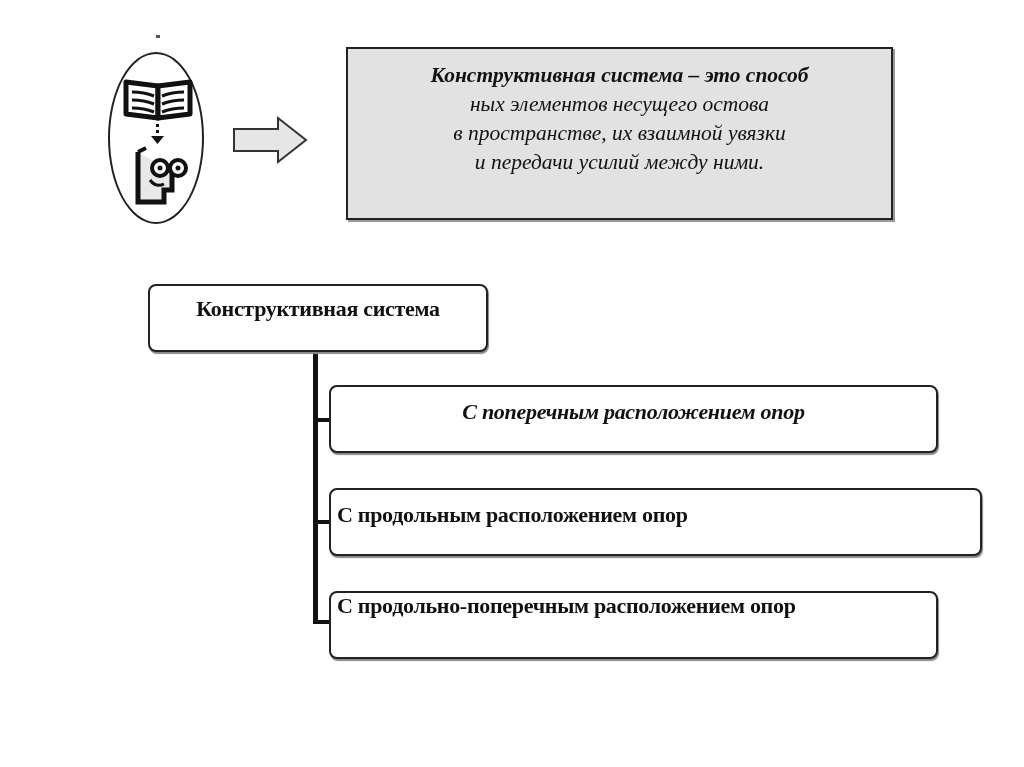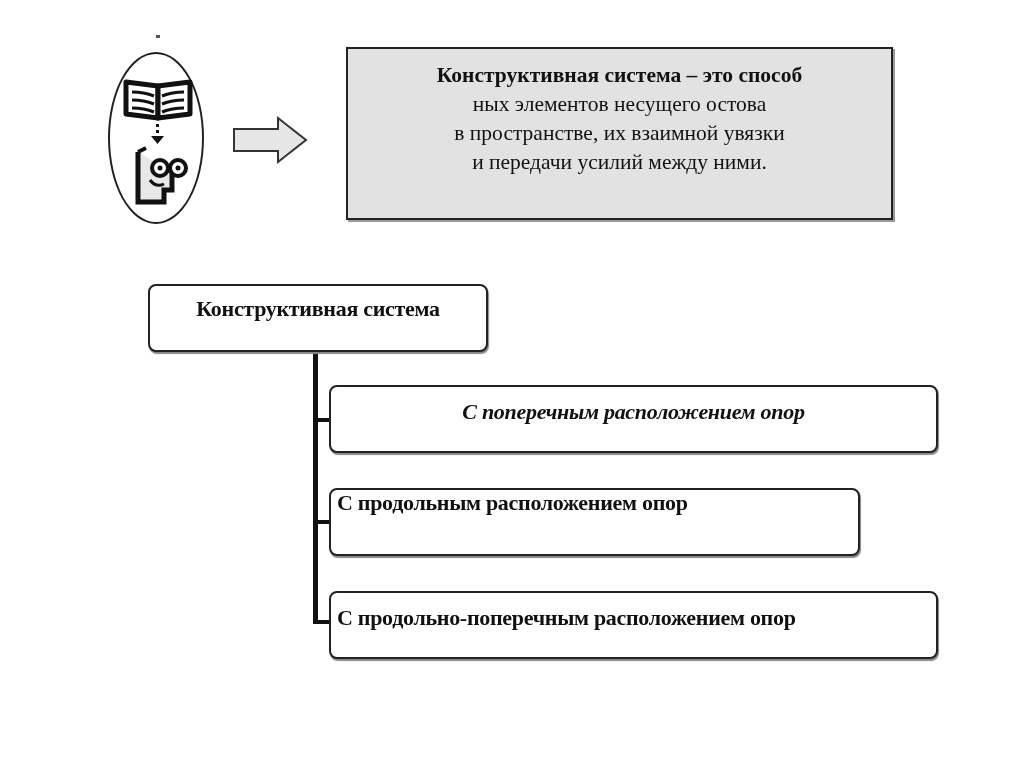--- a/index.html
+++ b/index.html
@@ -6,29 +6,29 @@
   body { width: 1024px; height: 767px; position: relative; overflow: hidden;
          font-family: "Liberation Serif", "DejaVu Serif", serif; color: #111; }
   .abs { position: absolute; }
   #oval { left: 108px; top: 52px; width: 96px; height: 172px; border: 2px solid #222;
           border-radius: 50%; box-sizing: border-box; }
   #dot { left: 156px; top: 35px; width: 4px; height: 3px; background: #555; }
   #icons { left: 120px; top: 72px; width: 80px; height: 140px; }
   #arrow { left: 230px; top: 115px; width: 80px; height: 50px; }
   #def-box { left: 346px; top: 47px; width: 547px; height: 173px; background: #e2e2e2;
              border: 2px solid #222; box-sizing: border-box; box-shadow: 2px 2px 0 #999;
-             text-align: center; font-size: 21.5px; line-height: 29px; padding-top: 12px; }
+             text-align: center; font-size: 21.5px; line-height: 29px; padding-top: 12px; font-style: italic; }
   #def-box .b { font-weight: bold; }
   .node { background: #fff; border: 2px solid #222; border-radius: 8px; box-sizing: border-box;
           box-shadow: 1px 2px 1px #888; font-weight: bold; font-size: 22px;
           font-family: "Liberation Serif", serif; letter-spacing: -0.3px; }
   #root { left: 148px; top: 284px; width: 340px; height: 68px; text-align: center; padding-top: 10px; }
   #c1 { left: 329px; top: 385px; width: 609px; height: 68px; text-align: center; padding-top: 12px; font-style: italic; }
-  #c2 { left: 329px; top: 488px; width: 531px; height: 68px; padding-left: 6px; }
-  #c3 { left: 329px; top: 591px; width: 609px; height: 68px; padding-left: 6px; padding-top: 12px; }
+  #c2 { left: 329px; top: 488px; width: 653px; height: 68px; padding-left: 6px; padding-top: 12px; }
+  #c3 { left: 329px; top: 591px; width: 609px; height: 68px; padding-left: 6px; padding-top: 0; }
   #vline { left: 313px; top: 352px; width: 5px; height: 272px; background: #111; }
   .hline { left: 313px; height: 4px; width: 18px; background: #111; }
   #h1 { top: 418px; } #h2 { top: 520px; } #h3 { top: 620px; }
 </style>
 </head>
 <body>
 
 <div id="dot" class="abs"></div>
 <div id="oval" class="abs"></div>
 

